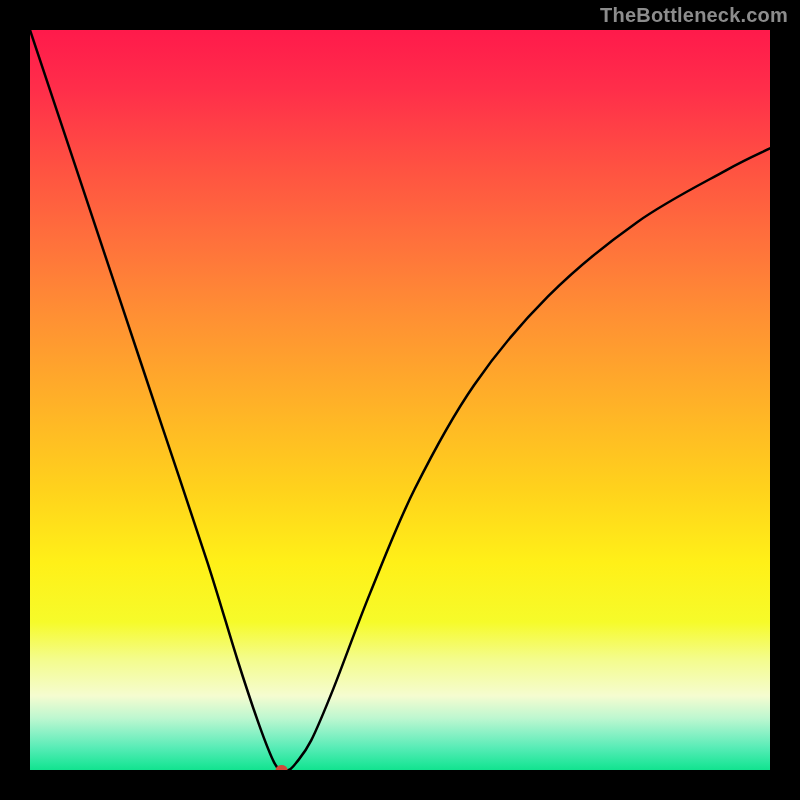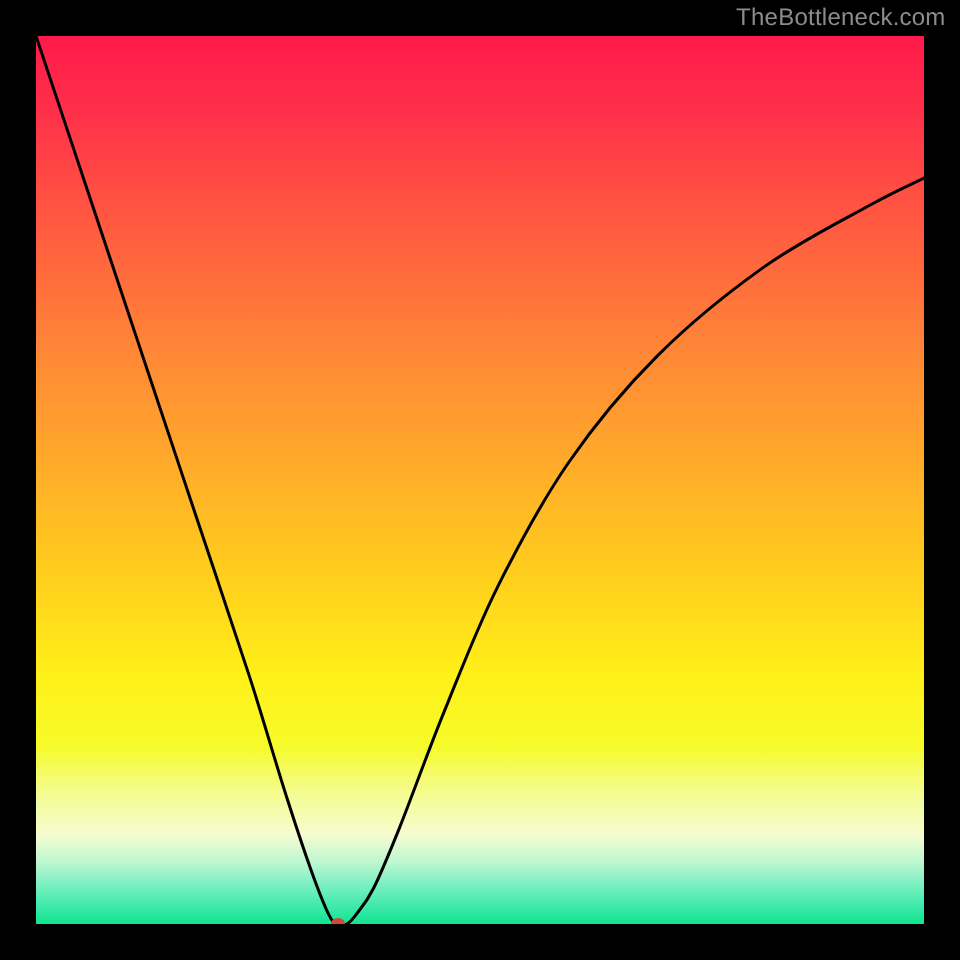--- a/index.html
+++ b/index.html
@@ -52,21 +52,21 @@
     inset: 0;
     width: 100%;
     height: 100%;
   }
   .watermark {
     position: absolute;
     top: 4px;
     right: 12px;
     color: #8c8c8c;
     font-size: 20px;
-    font-weight: 400;
+    font-weight: 700;
     letter-spacing: 0.2px;
     user-select: none;
   }
 </style>
 </head>
 <body>
 
 <div class="outer">
   <div class="watermark">TheBottleneck.com</div>
   <div class="plot">

